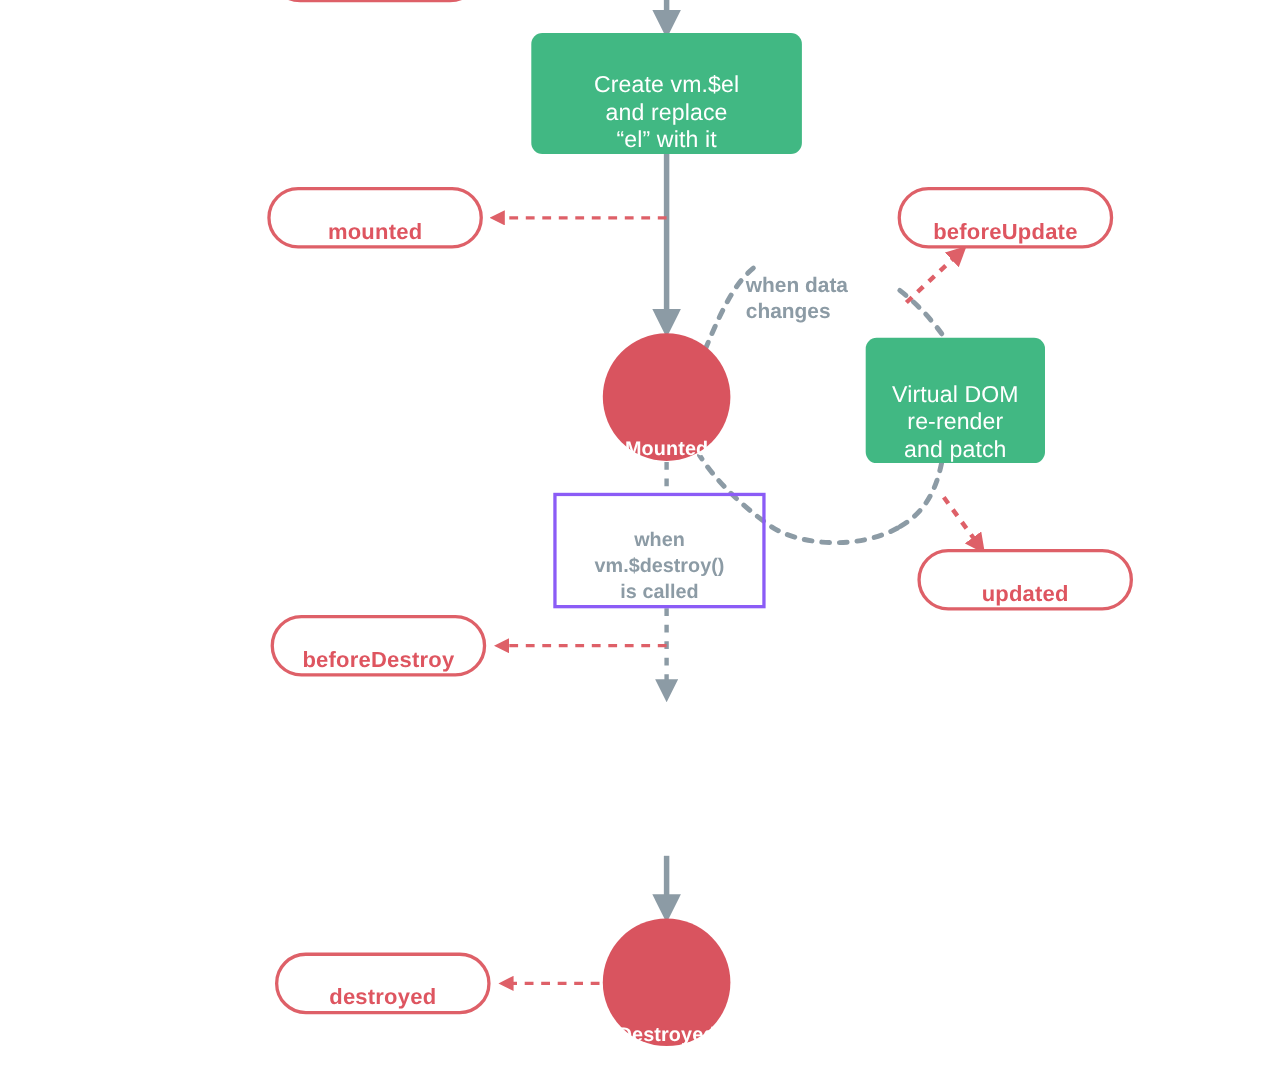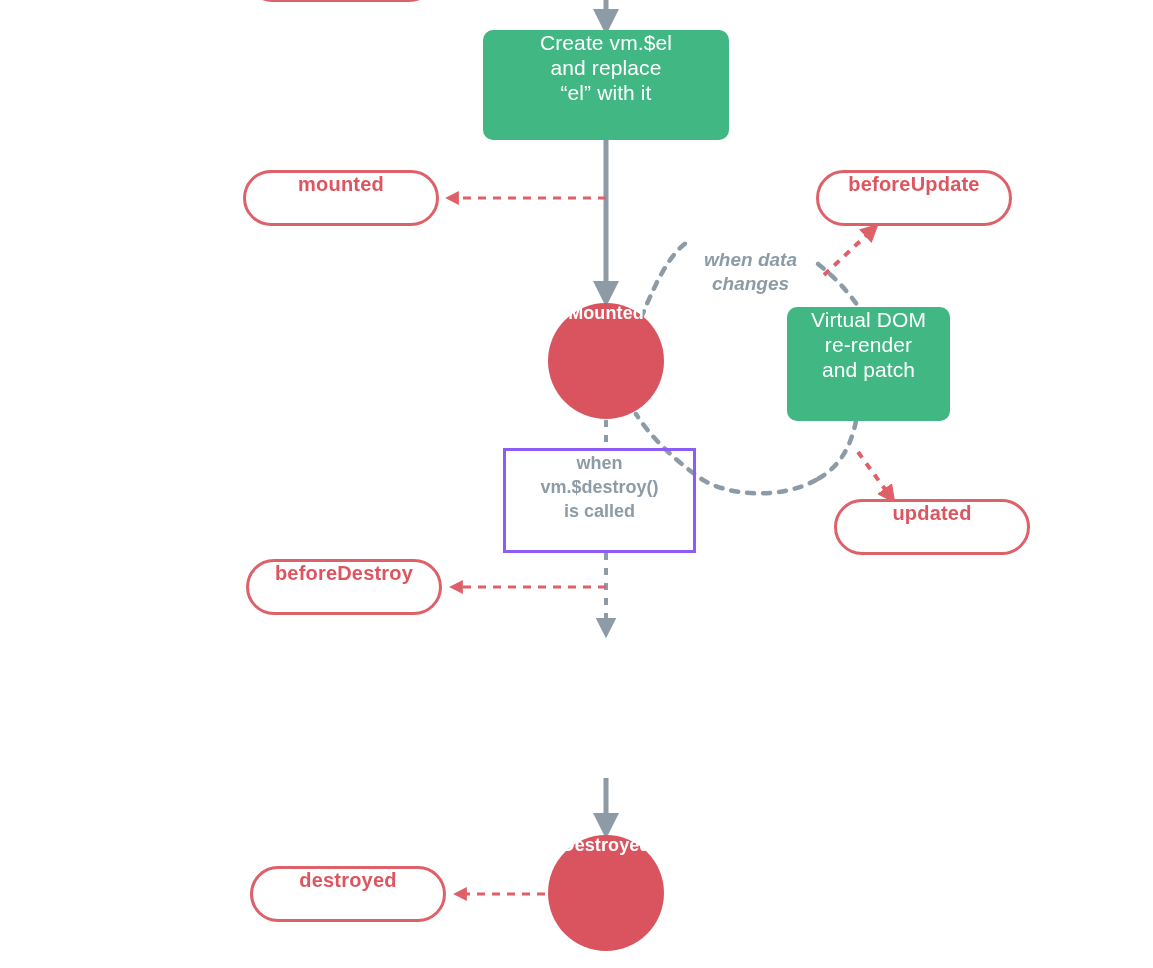--- a/index.html
+++ b/index.html
@@ -24,21 +24,21 @@
     width: 1153px;
     height: 968px;
     pointer-events: none;
   }
 
   
   .node {
     position: absolute;
     box-sizing: border-box;
     display: flex;
-    align-items: flex-start;
+    align-items: flex-end;
     justify-content: center;
     text-align: center;
   }
 
   .green-box {
     background: #41B883;
     border-radius: 10px;
     color: #ffffff;
     font-size: 21px;
     font-weight: 400;
@@ -78,22 +78,21 @@
     font-weight: 700;
     line-height: 24px;
   }
 
   .note-label {
     position: absolute;
     color: #8C9BA5;
     font-size: 19px;
     font-weight: 700;
     line-height: 24px;
-    text-align: center;
-    font-style: italic;
+    text-align: left;
   }
 </style>
 </head>
 <body>
 
 <div id="diagram">
 
   <svg id="edges" viewBox="0 0 1153 968" xmlns="http://www.w3.org/2000/svg">
     <defs>
       <marker id="arrow-gray" viewBox="0 0 12 12" refX="6" refY="6" markerWidth="5.2" markerHeight="5.2" orient="auto-start-reverse">

